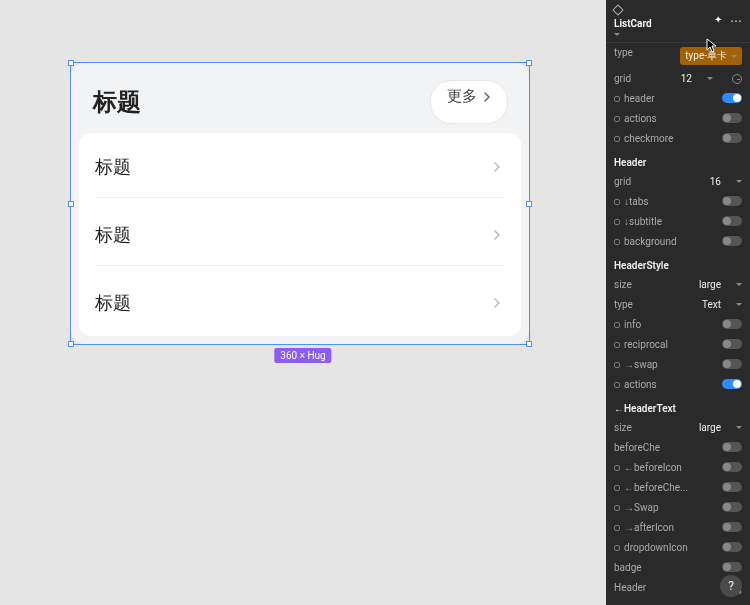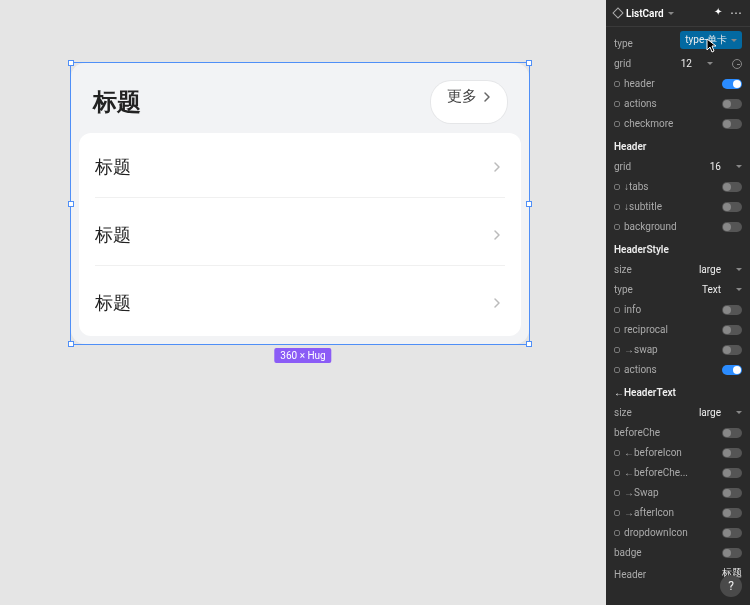--- a/index.html
+++ b/index.html
@@ -124,24 +124,24 @@
 
     .panel-header {
       display: flex;
       align-items: center;
       justify-content: space-between;
       padding: 6px 8px;
       border-bottom: 1px solid #3a3a3a;
     }
     .panel-header-left {
       display: flex;
-      align-items: center;
       gap: 4px;
       color: #fff;
       font-weight: 600;
+      flex-direction: column;
     }
     .panel-header-right {
       display: flex;
       align-items: center;
       gap: 6px;
       color: #aaa;
     }
     .diamond {
       width: 8px; height: 8px;
       border: 1px solid #aaa;
@@ -159,21 +159,21 @@
       top: -2px;
     }
     .dots::after {
       content: "⋯";
       font-size: 12px;
       color: #ddd;
     }
 
     .prop-row {
       display: flex;
-      align-items: flex-end;
+      align-items: flex-start;
       justify-content: space-between;
       padding: 4px 8px;
       min-height: 20px;
     }
     .prop-label {
       color: #aaa;
       display: flex;
       align-items: center;
       gap: 2px;
     }
@@ -236,21 +236,21 @@
     .clock-icon::after {
       content: "";
       position: absolute;
       width: 3px;
       height: 1px;
       background: #888;
       top: 4px;
       left: 4px;
     }
     .select-box {
-      background: #0369a1;
+      background: #a16207;
       border-radius: 3px;
       padding: 2px 5px;
       display: flex;
       align-items: center;
       gap: 4px;
     }
     .help-btn {
       position: fixed;
       right: 8px;
       bottom: 8px;

